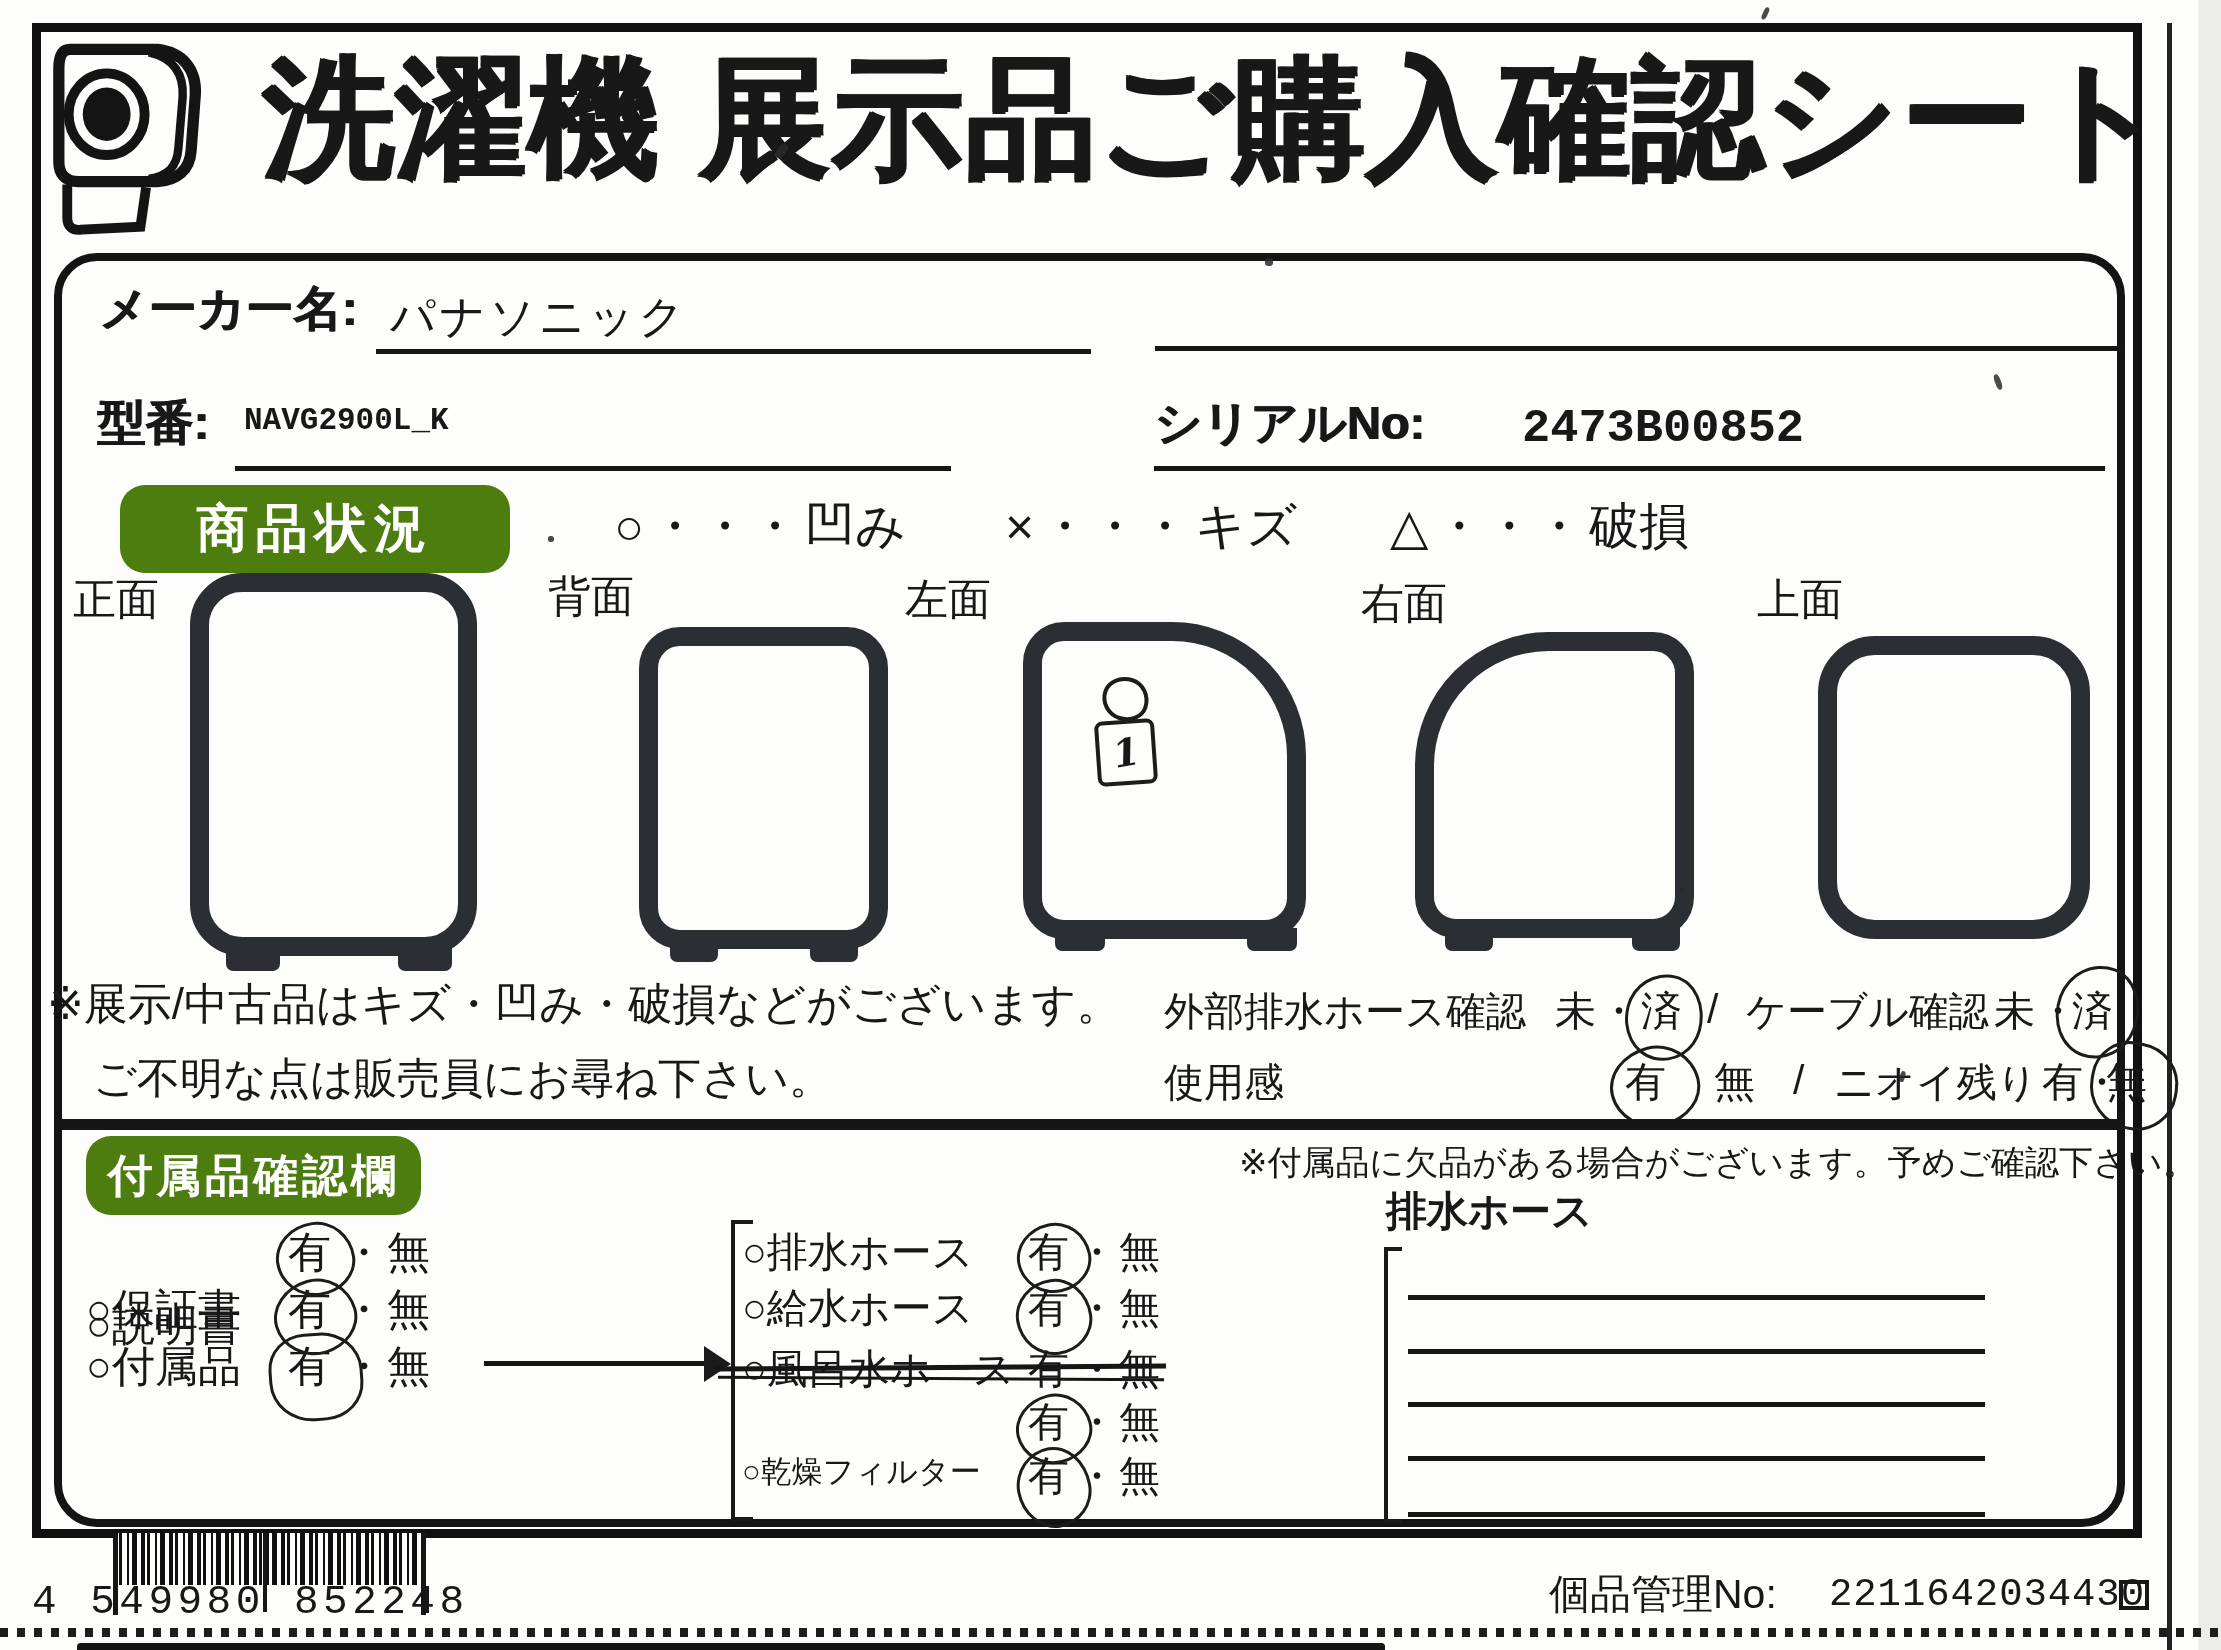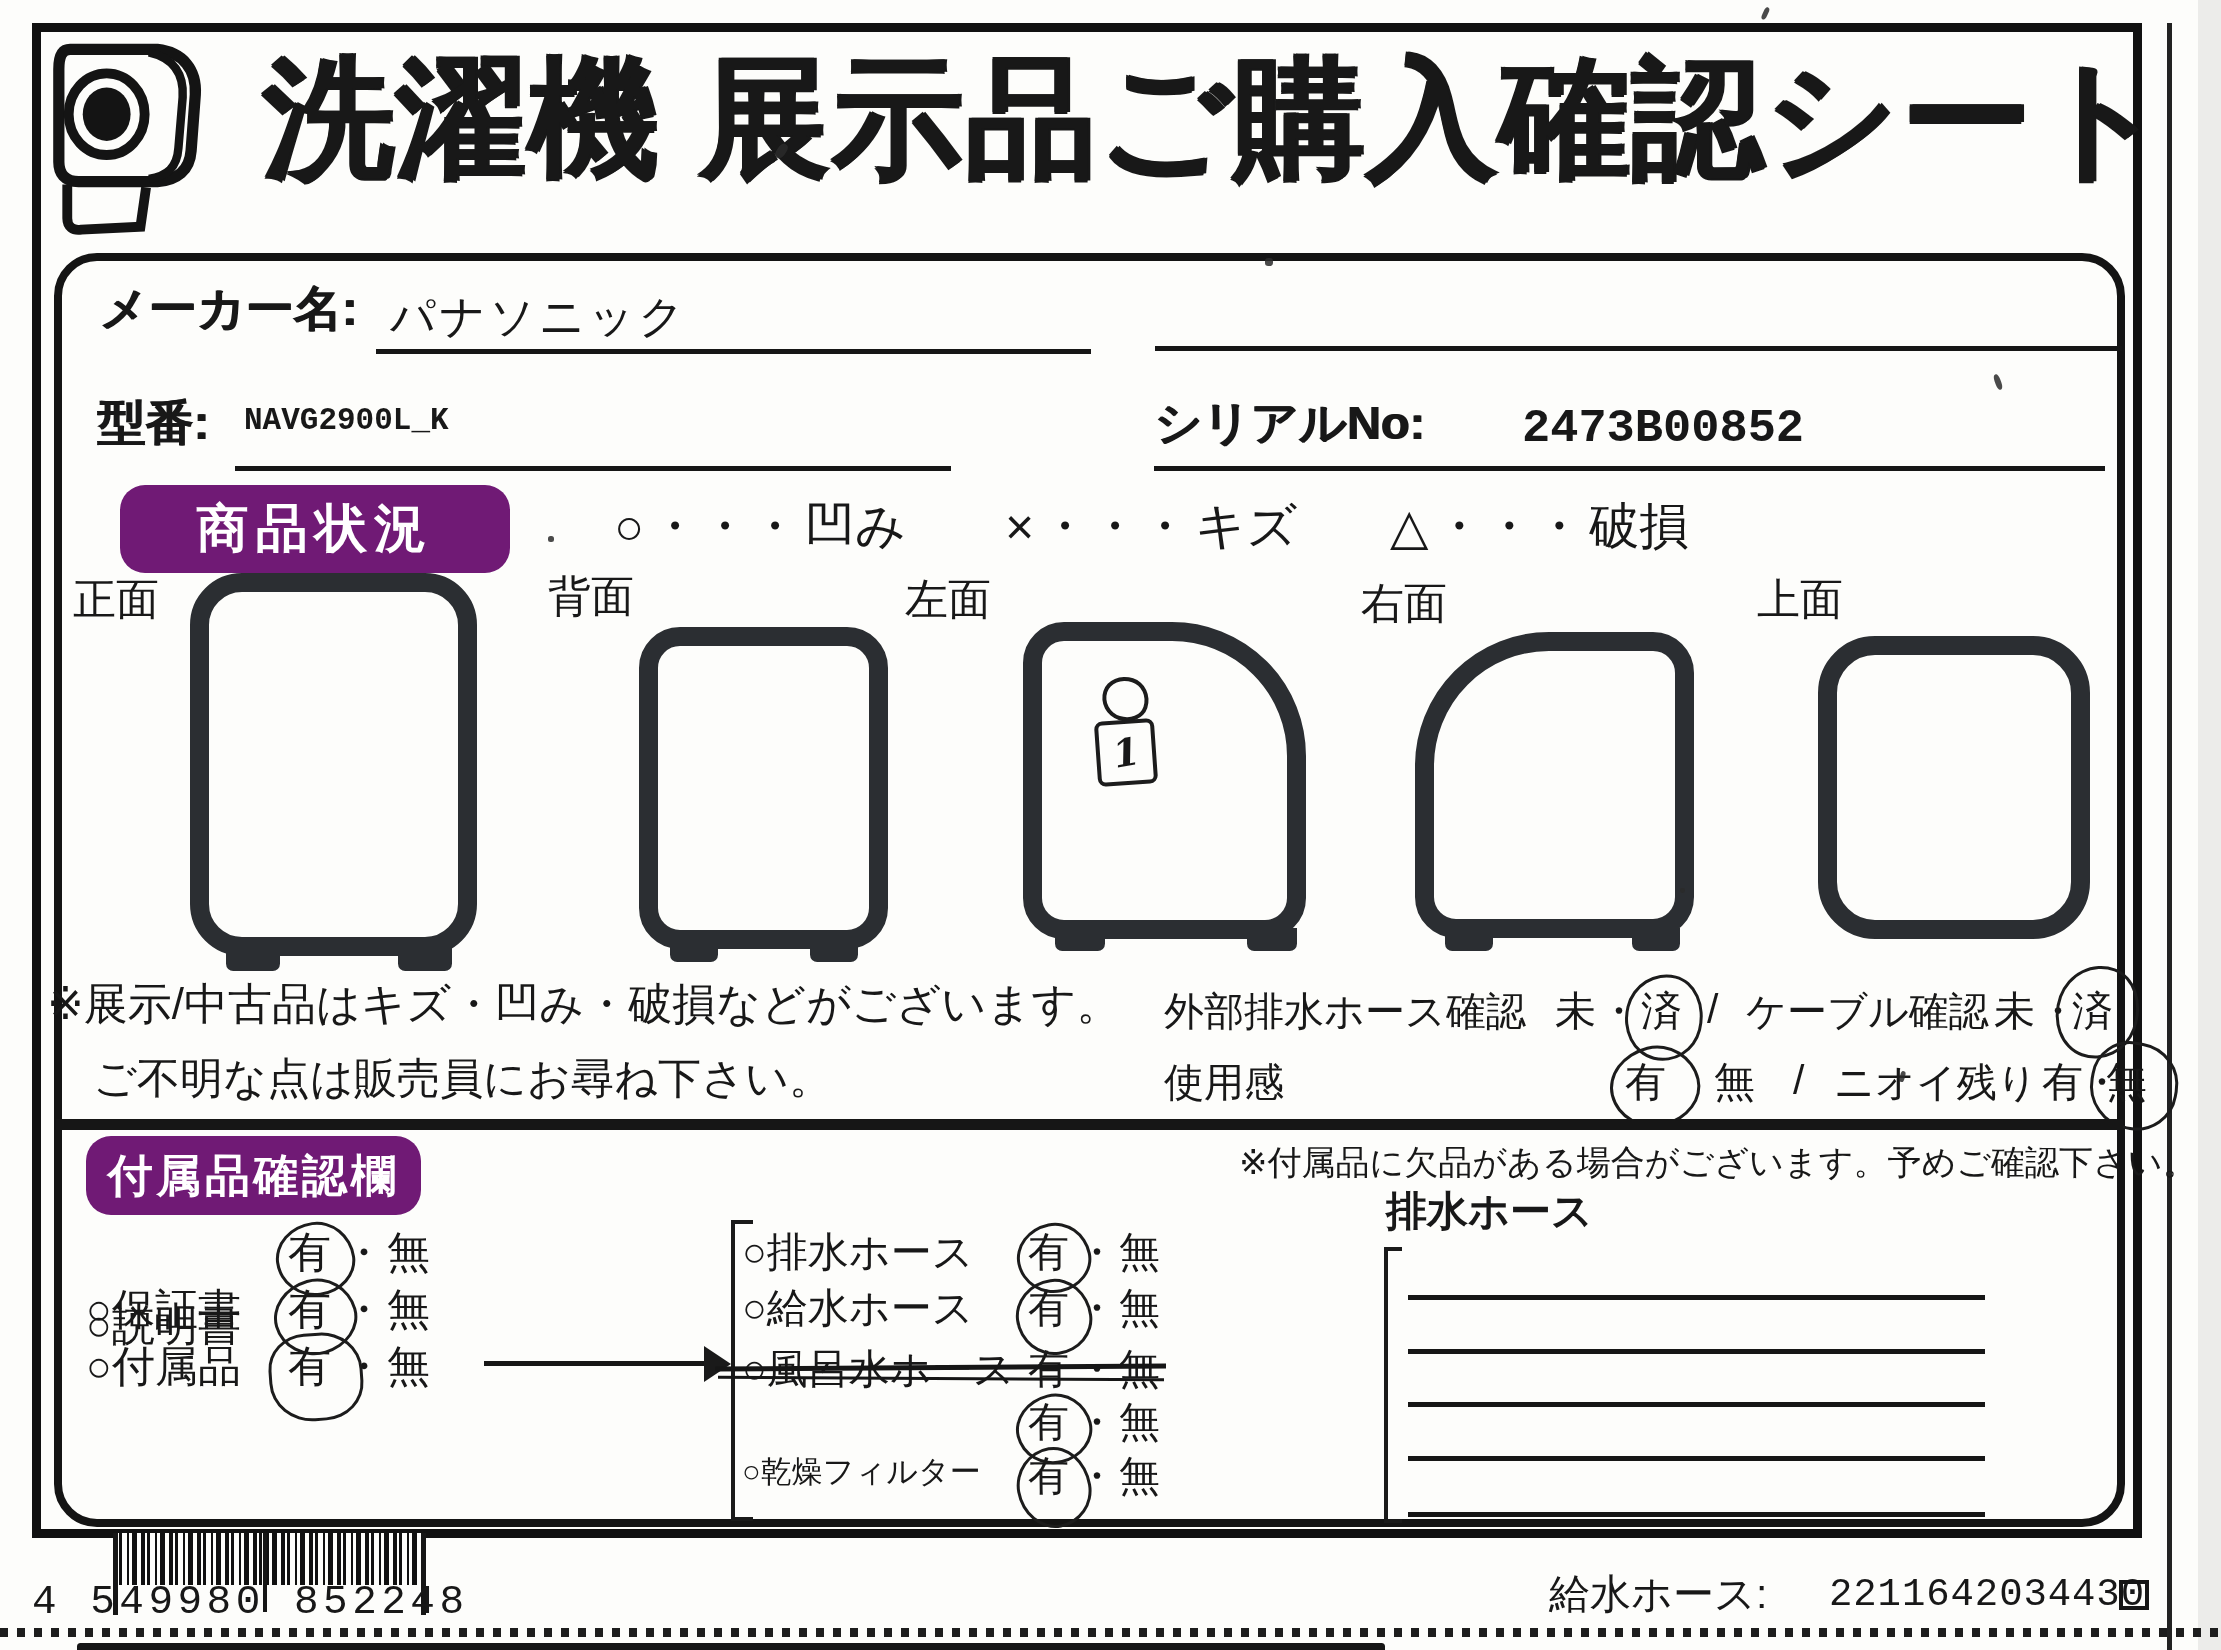--- a/index.html
+++ b/index.html
@@ -5,21 +5,21 @@
   html,body{margin:0;padding:0;background:#fff;}
   .page{position:relative;width:2221px;height:1651px;background:#fdfdfb;overflow:hidden;
         font-family:"Liberation Sans","DejaVu Sans",sans-serif;color:#181818;}
   .abs{position:absolute;}
   .t{position:absolute;white-space:nowrap;line-height:1;color:#181818;}
   .b{font-weight:bold;}
   .heavy{font-weight:bold;text-shadow:2.7px 0 0 currentColor,0 1.8px 0 currentColor;}
   .heavy-s{font-weight:bold;text-shadow:1.3px 0 0 currentColor;}
   .mono{font-family:"Liberation Mono","DejaVu Sans Mono",monospace;}
   .line{position:absolute;background:#161616;}
-  .badge{position:absolute;background:#701a75;color:#fff;border-radius:25px;
+  .badge{position:absolute;background:#4d7c0f;color:#fff;border-radius:25px;
          display:flex;align-items:center;justify-content:center;font-weight:bold;}
   .outline{position:absolute;border:19.7px solid #2b2e32;background:transparent;}
   .foot{position:absolute;background:#2b2e32;border-radius:0 0 7.2px 7.2px;}
   .hand{position:absolute;border:3.6px solid #1c1c1c;background:transparent;
         border-radius:52% 48% 50% 50%/48% 54% 46% 52%;}
   .speck{position:absolute;background:#2a2a2a;border-radius:40%;opacity:.85;}
   .legend-item{position:absolute;display:flex;align-items:center;gap:5.4px;}
   .arrowhead{position:absolute;width:0;height:0;border-top:18px solid transparent;
              border-bottom:18px solid transparent;border-left:27px solid #1a1a1a;}
   .bracket-v{position:absolute;background:#1a1a1a;width:3.6px;}
@@ -216,21 +216,21 @@
   <div class="line" style="left:1408px;top:1402px;width:577px;height:4.5px;"></div>
   <div class="line" style="left:1408px;top:1456px;width:577px;height:4.5px;"></div>
   <div class="line" style="left:1408px;top:1512px;width:577px;height:4.5px;"></div>
 
   <div class="barcode-bars" style="left:113px;top:1533px;width:312px;height:52px;"></div>
   <div class="line" style="left:113px;top:1533px;width:4.5px;height:82px;"></div>
   <div class="line" style="left:263px;top:1533px;width:3.6px;height:79px;"></div>
   <div class="line" style="left:421px;top:1533px;width:4.5px;height:82px;"></div>
   <span class="t mono" style="left:32px;top:1582px;font-size:41px;letter-spacing:4.5px;">4 549980 852248</span>
 
-  <span class="t" style="left:1549px;top:1574px;font-size:41px;">給水ホース:</span>
+  <span class="t" style="left:1549px;top:1574px;font-size:41px;">個品管理No:</span>
   <span class="t mono" style="left:1829px;top:1576px;font-size:39px;letter-spacing:0.9px;">2211642034430</span>
   <div class="checkbox" style="left:2119px;top:1580px;width:30px;height:30px;box-sizing:border-box;"></div>
 
   <div class="dotted" style="left:0;top:1628px;width:2221px;height:9px;"></div>
   <div class="line" style="left:77px;top:1643px;width:1308px;height:8px;border-radius:3.6px 3.6px 0 0;"></div>
 
   <div class="speck" style="left:777px;top:143px;width:9px;height:16px;transform:rotate(35deg);"></div>
   <div class="speck" style="left:1265px;top:258px;width:8px;height:8px;"></div>
   <div class="speck" style="left:1995px;top:374px;width:6.3px;height:16px;transform:rotate(-20deg);"></div>
   <div class="speck" style="left:548px;top:536px;width:6.3px;height:6.3px;"></div>

